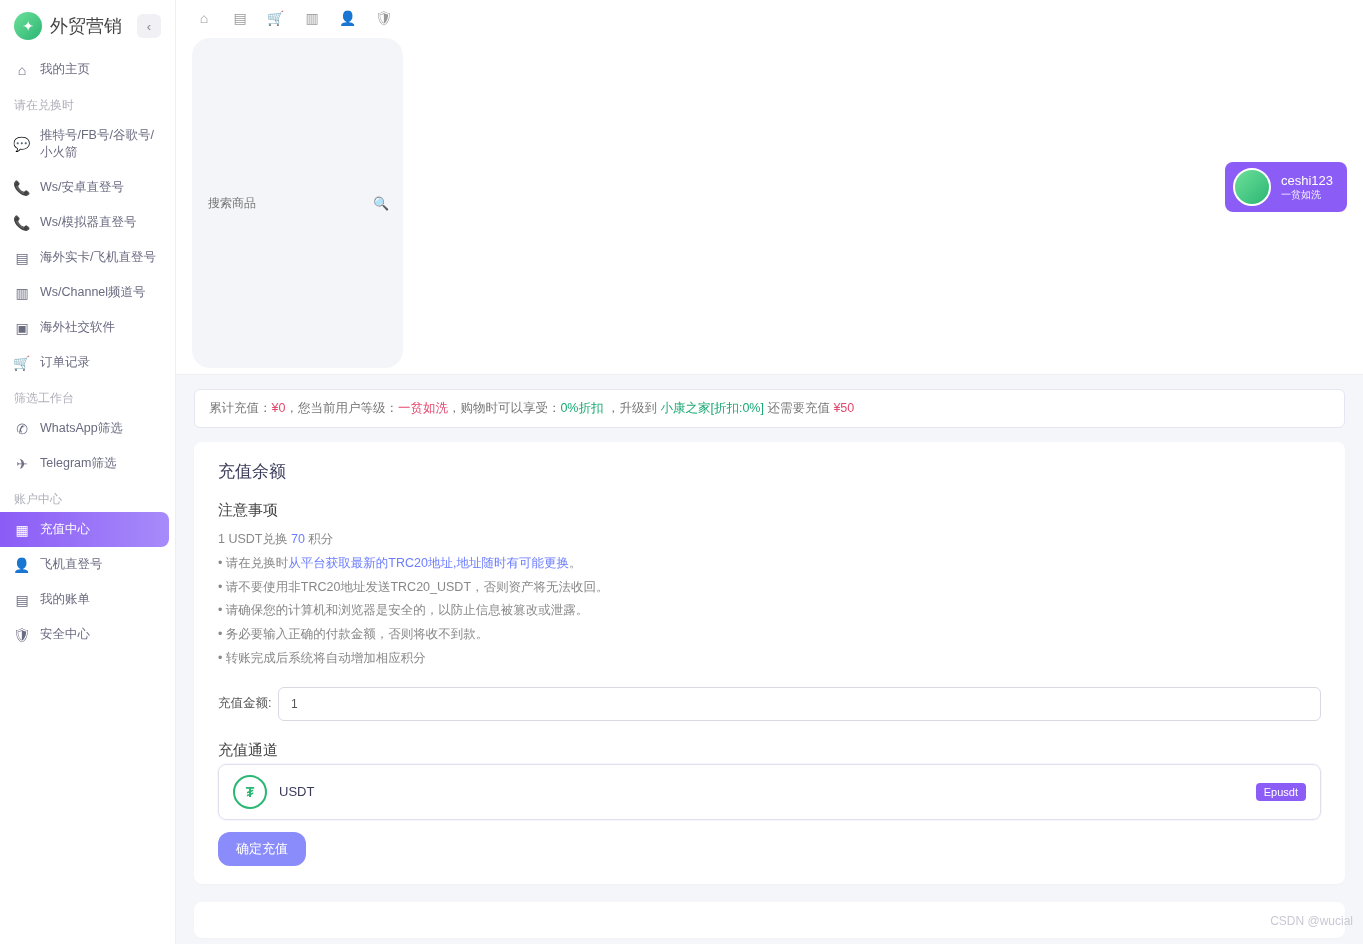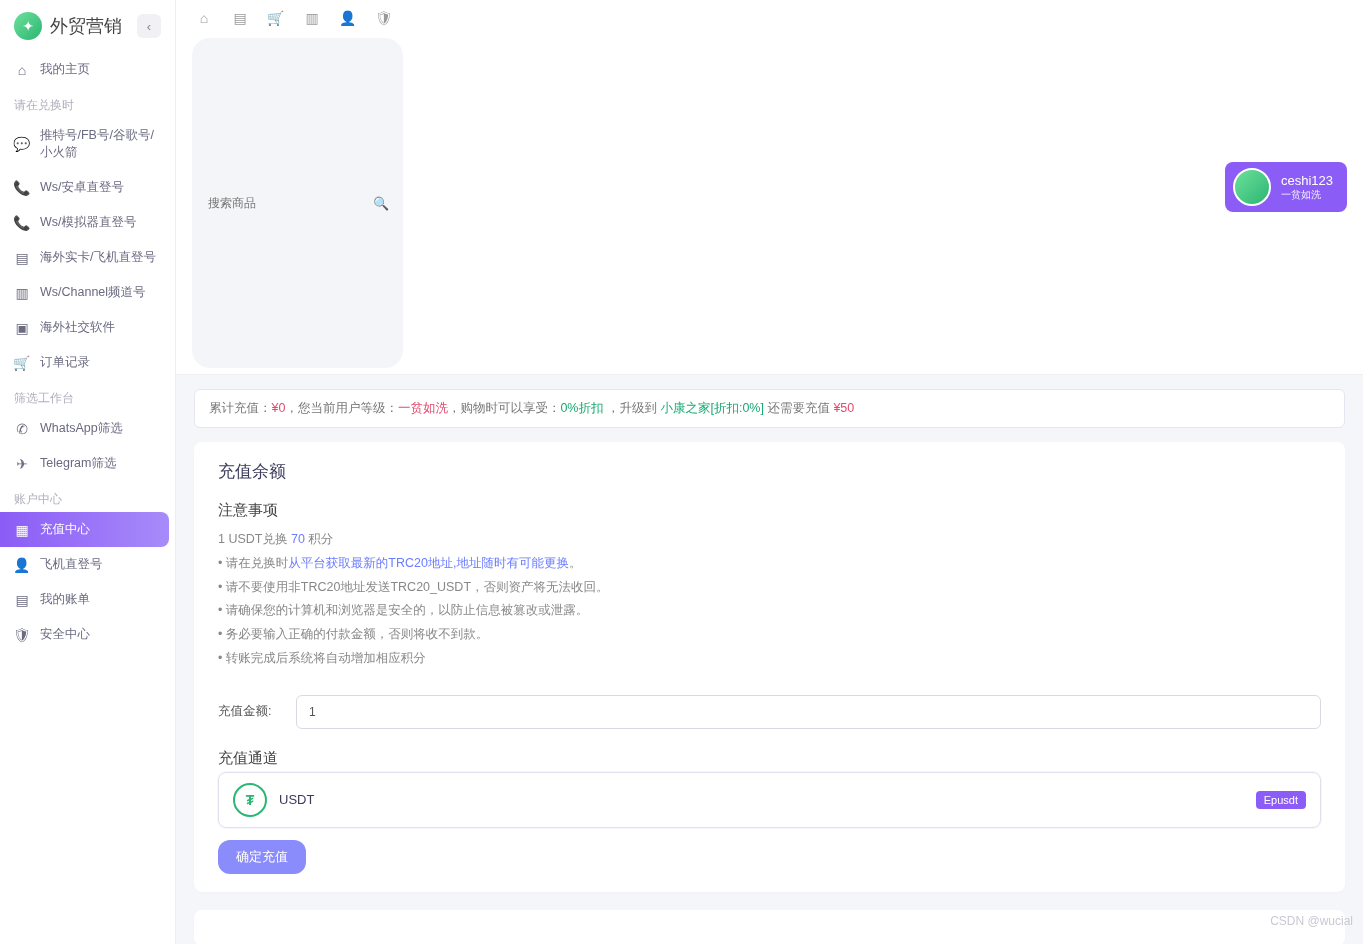--- a/index.html
+++ b/index.html
@@ -84,21 +84,21 @@
 .alert .emph-green { color:#19a974;}
 
 .card {
   background:#fff; border-radius:8px; padding:18px 24px; margin-bottom:18px;
   box-shadow:0 1px 2px rgba(0,0,0,.02);
 }
 .card-title { font-size:17px; color:#3a3a5a; margin-bottom:18px;}
 .sub-title { font-size:15px; color:#444; margin-bottom:8px;}
 .note-line { font-size:12.5px; color:#888; line-height:1.9;}
 .note-line .blue { color:#6b7cff;}
-.form-row { display:flex; align-items:center; margin-top:24px; gap:18px;}
+.form-row { display:flex; align-items:center; margin-top:16px; gap:0;}
 .form-label { font-size:12.5px; color:#555; min-width:60px;}
 .form-input {
   flex:1; border:1px solid #d9d9e4; border-radius:6px; height:32px;
   padding:0 12px; font-size:12px; color:#555; outline:none;
 }
 .channel-title { font-size:15px; color:#444; margin:20px 0 4px;}
 .channel-option {
   border:1px solid #e0e0ec; border-radius:8px; padding:10px 14px;
   display:flex; align-items:center; gap:12px; cursor:pointer;
   box-shadow:0 0 0 1px rgba(139,92,246,.06);

